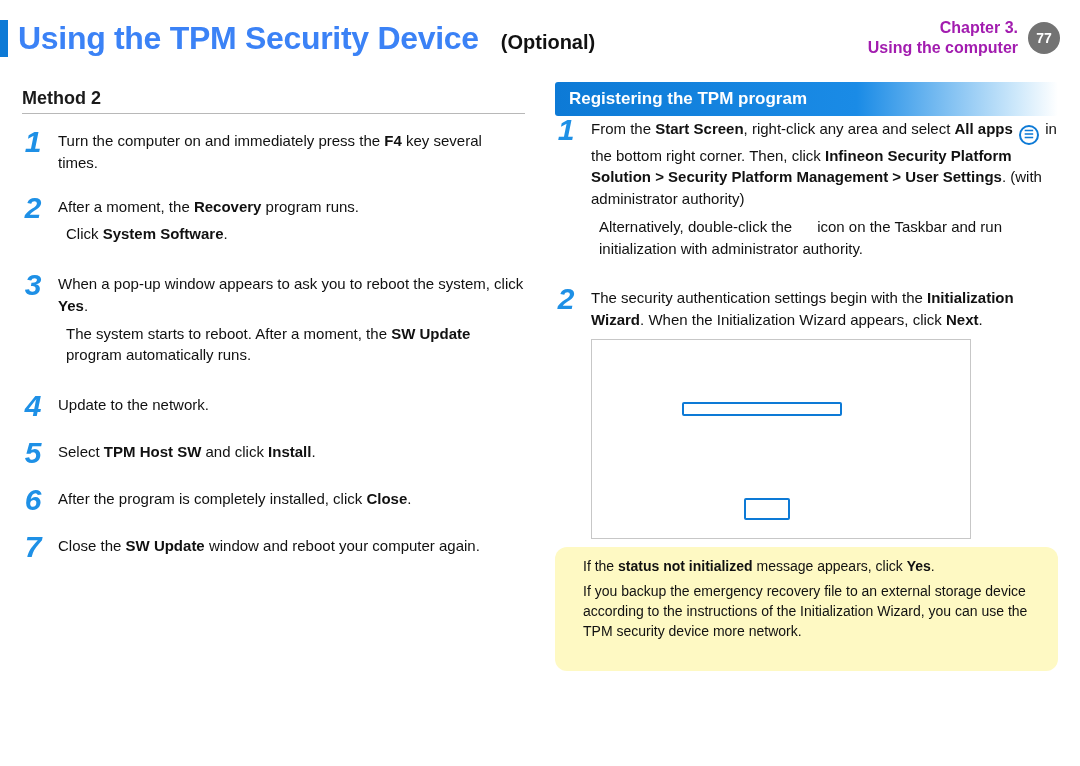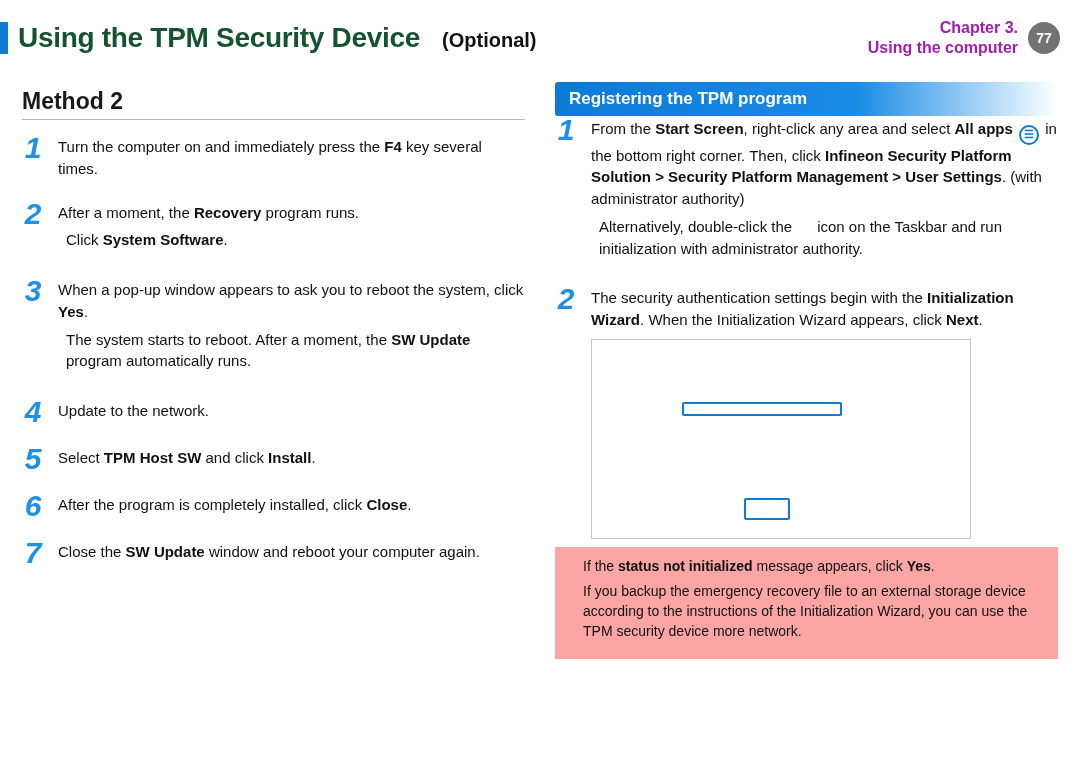--- a/index.html
+++ b/index.html
@@ -19,23 +19,23 @@
     align-items: center;
     padding: 18px 20px 0 0;
   }
   .title-bar {
     display: flex;
     align-items: baseline;
     border-left: 8px solid #0d7ad6;
     padding-left: 10px;
   }
   .title-main {
-    font-size: 28px;
-    font-weight: 700;
-    color: #14532d;
+    font-size: 32px;
+    font-weight: 700;
+    color: #3b82f6;
     letter-spacing: -0.3px;
   }
   .title-opt {
     font-size: 20px;
     font-weight: 600;
     color: #111;
     margin-left: 22px;
   }
   .header-right {
     margin-left: auto;
@@ -64,21 +64,21 @@
 
   
   .cols {
     display: flex;
     gap: 30px;
     padding: 24px 22px 0 22px;
   }
   .col { flex: 1 1 0; min-width: 0; }
 
   .method-h {
-    font-size: 23px;
+    font-size: 18px;
     font-weight: 700;
     margin: 6px 0 4px 0;
   }
   .hr {
     border: none;
     border-top: 1px solid #b8b8b8;
     margin: 4px 0 14px 0;
   }
 
   
@@ -152,25 +152,26 @@
   .wizard-box .bar2 {
     position: absolute;
     bottom: 18px; left: 152px;
     width: 46px; height: 22px;
     border: 2px solid #0d7ad6;
     border-radius: 2px;
   }
 
   
   .note {
-    background: #fca5a5;
-    padding: 10px 14px 12px 28px;
+    background: #fef9c3;
+    padding: 10px 14px 24px 28px;
     font-size: 14px;
     line-height: 1.4;
     color: #111;
+    border-radius: 12px;
   }
   .note p { margin: 0 0 6px 0; }
 </style>
 </head>
 <body>
 
 <div class="header">
   <div class="title-bar">
     <span class="title-main">Using the TPM Security Device</span>
     <span class="title-opt">(Optional)</span>

